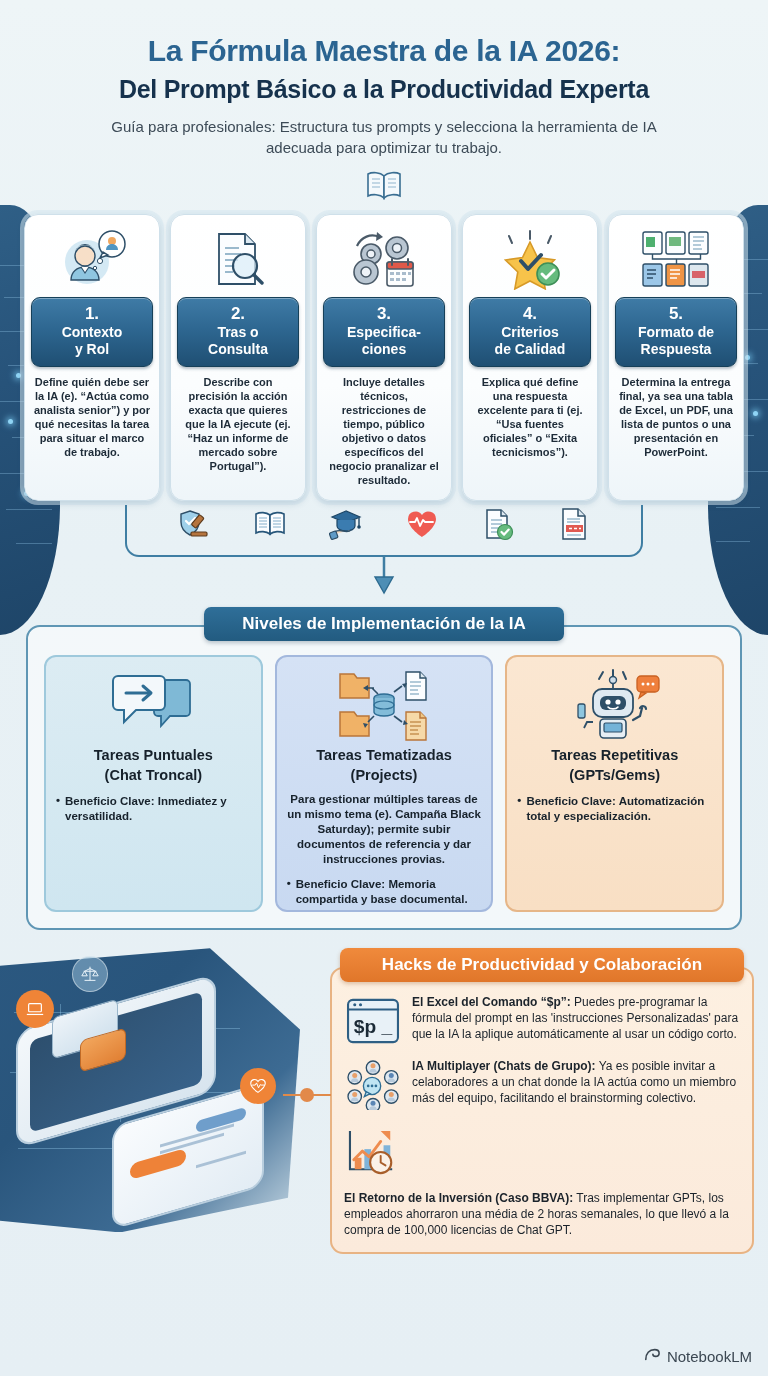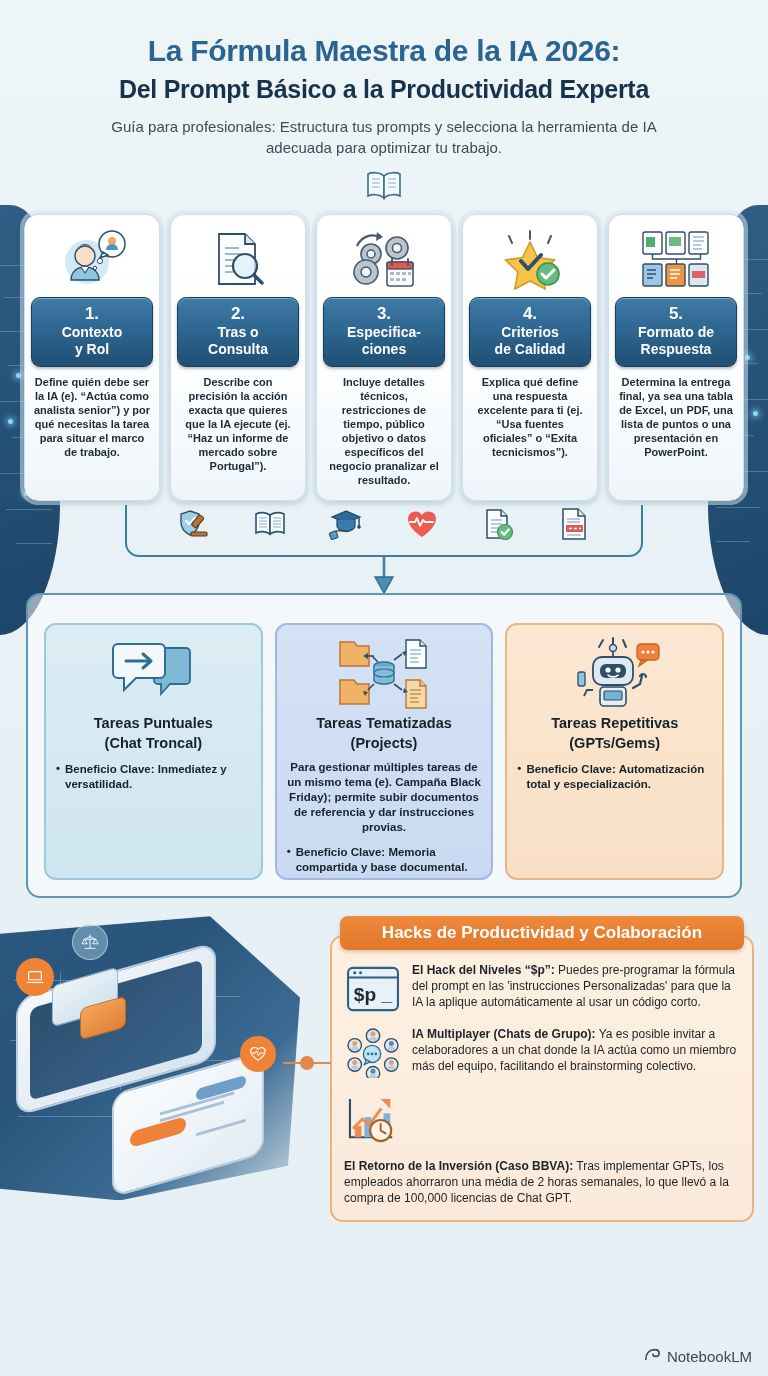--- a/index.html
+++ b/index.html
@@ -593,20 +593,21 @@
 
     <div class="arrow-down">
       <svg viewBox="0 0 26 40" width="26" height="40">
         <path d="M13 0v22" stroke="#3f7ea3" stroke-width="2.5"></path>
         <path d="M13 38l-9-16h18z" fill="#4d8eb5" stroke="#2d6b90" stroke-width="1.4"></path>
       </svg>
     </div>
   </div>
 
   <div class="niveles-wrap">
+    <div class="niveles-title">Niveles de Implementación de la IA</div>
     <div class="niveles-box">
 
       <div class="level-card a">
         <div class="level-icon">
           <svg viewBox="0 0 90 72" width="90" height="72">
             <path d="M50 10h28a4 4 0 0 1 4 4v28a4 4 0 0 1-4 4H62l-9 10V46h-3a4 4 0 0 1-4-4V14a4 4 0 0 1 4-4z" fill="#7fb9d6" stroke="#2e6d94" stroke-width="1.8"></path>
             <path d="M10 6h42a5 5 0 0 1 5 5v24a5 5 0 0 1-5 5H28L16 52V40h-6a5 5 0 0 1-5-5V11a5 5 0 0 1 5-5z" fill="#f3f8fb" stroke="#2e6d94" stroke-width="2"></path>
             <path d="M18 23h22" stroke="#2e6d94" stroke-width="3" stroke-linecap="round"></path>
             <path d="M35 16l8 7-8 7" fill="none" stroke="#2e6d94" stroke-width="3" stroke-linecap="round" stroke-linejoin="round"></path>
           </svg>
@@ -647,21 +648,21 @@
             <g fill="#2e4f68">
               <path d="M34 17l-5 3 5 3z"></path>
               <path d="M68 16l5-1-2 5z"></path>
               <path d="M70 52l4 4-5 1z"></path>
               <path d="M34 56l-5-1 2 5z"></path>
             </g>
           </svg>
         </div>
         <div class="level-title">Tareas Tematizadas</div>
         <div class="level-title">(Projects)</div>
-        <div class="level-desc">Para gestionar múltiples tareas de un mismo tema (e). Campaña Black Friday); permite subir documentos de referencia y dar instrucciones provias.</div>
+        <div class="level-desc">Para gestionar múltiples tareas de un mismo tema (e). Campaña Black Saturday); permite subir documentos de referencia y dar instrucciones provias.</div>
         <div class="level-benefit">
           <span class="dot">•</span>
           <span><b>Beneficio Clave:</b>
           <span class="rest">Memoria compartida y base documental.</span></span>
         </div>
       </div>
 
       <div class="level-card c">
         <div class="level-icon">
           <svg viewBox="0 0 96 76" width="96" height="76">
@@ -760,21 +761,21 @@
           <div class="hack-icon">
             <svg viewBox="0 0 58 50" width="56" height="48">
               <rect x="3" y="3" width="52" height="44" rx="5" fill="#e8f1f7" stroke="#2e5f84" stroke-width="2.2"></rect>
               <path d="M3 13h52" stroke="#2e5f84" stroke-width="2"></path>
               <circle cx="10" cy="8" r="1.6" fill="#2e5f84"></circle>
                 <circle cx="16" cy="8" r="1.6" fill="#2e5f84"></circle>
               <text x="29" y="38" text-anchor="middle" font-family="Liberation Sans, sans-serif" font-size="20" font-weight="bold" fill="#1b2a36">$p _</text>
             </svg>
           </div>
           <div class="hack-text">
-            <b>El Hack del Niveles “$p”:</b><span> Puedes pre-programar la fórmula del prompt en las 'instrucciones Personalizadas' para que la IA la aplique automáticamente al usar un código corto.</span>
+            <b>El Excel del Comando “$p”:</b><span> Puedes pre-programar la fórmula del prompt en las 'instrucciones Personalizadas' para que la IA la aplique automáticamente al usar un código corto.</span>
           </div>
         </div>
 
         <div class="hack-item">
           <div class="hack-icon">
             <svg viewBox="0 0 58 52" width="56" height="50">
               <g stroke="#2e4f68" stroke-width="1.4">
                 <circle cx="29" cy="8" r="7" fill="#dfe8f0"></circle>
                 <circle cx="10" cy="18" r="7" fill="#dfe8f0"></circle>
                 <circle cx="48" cy="18" r="7" fill="#dfe8f0"></circle>

